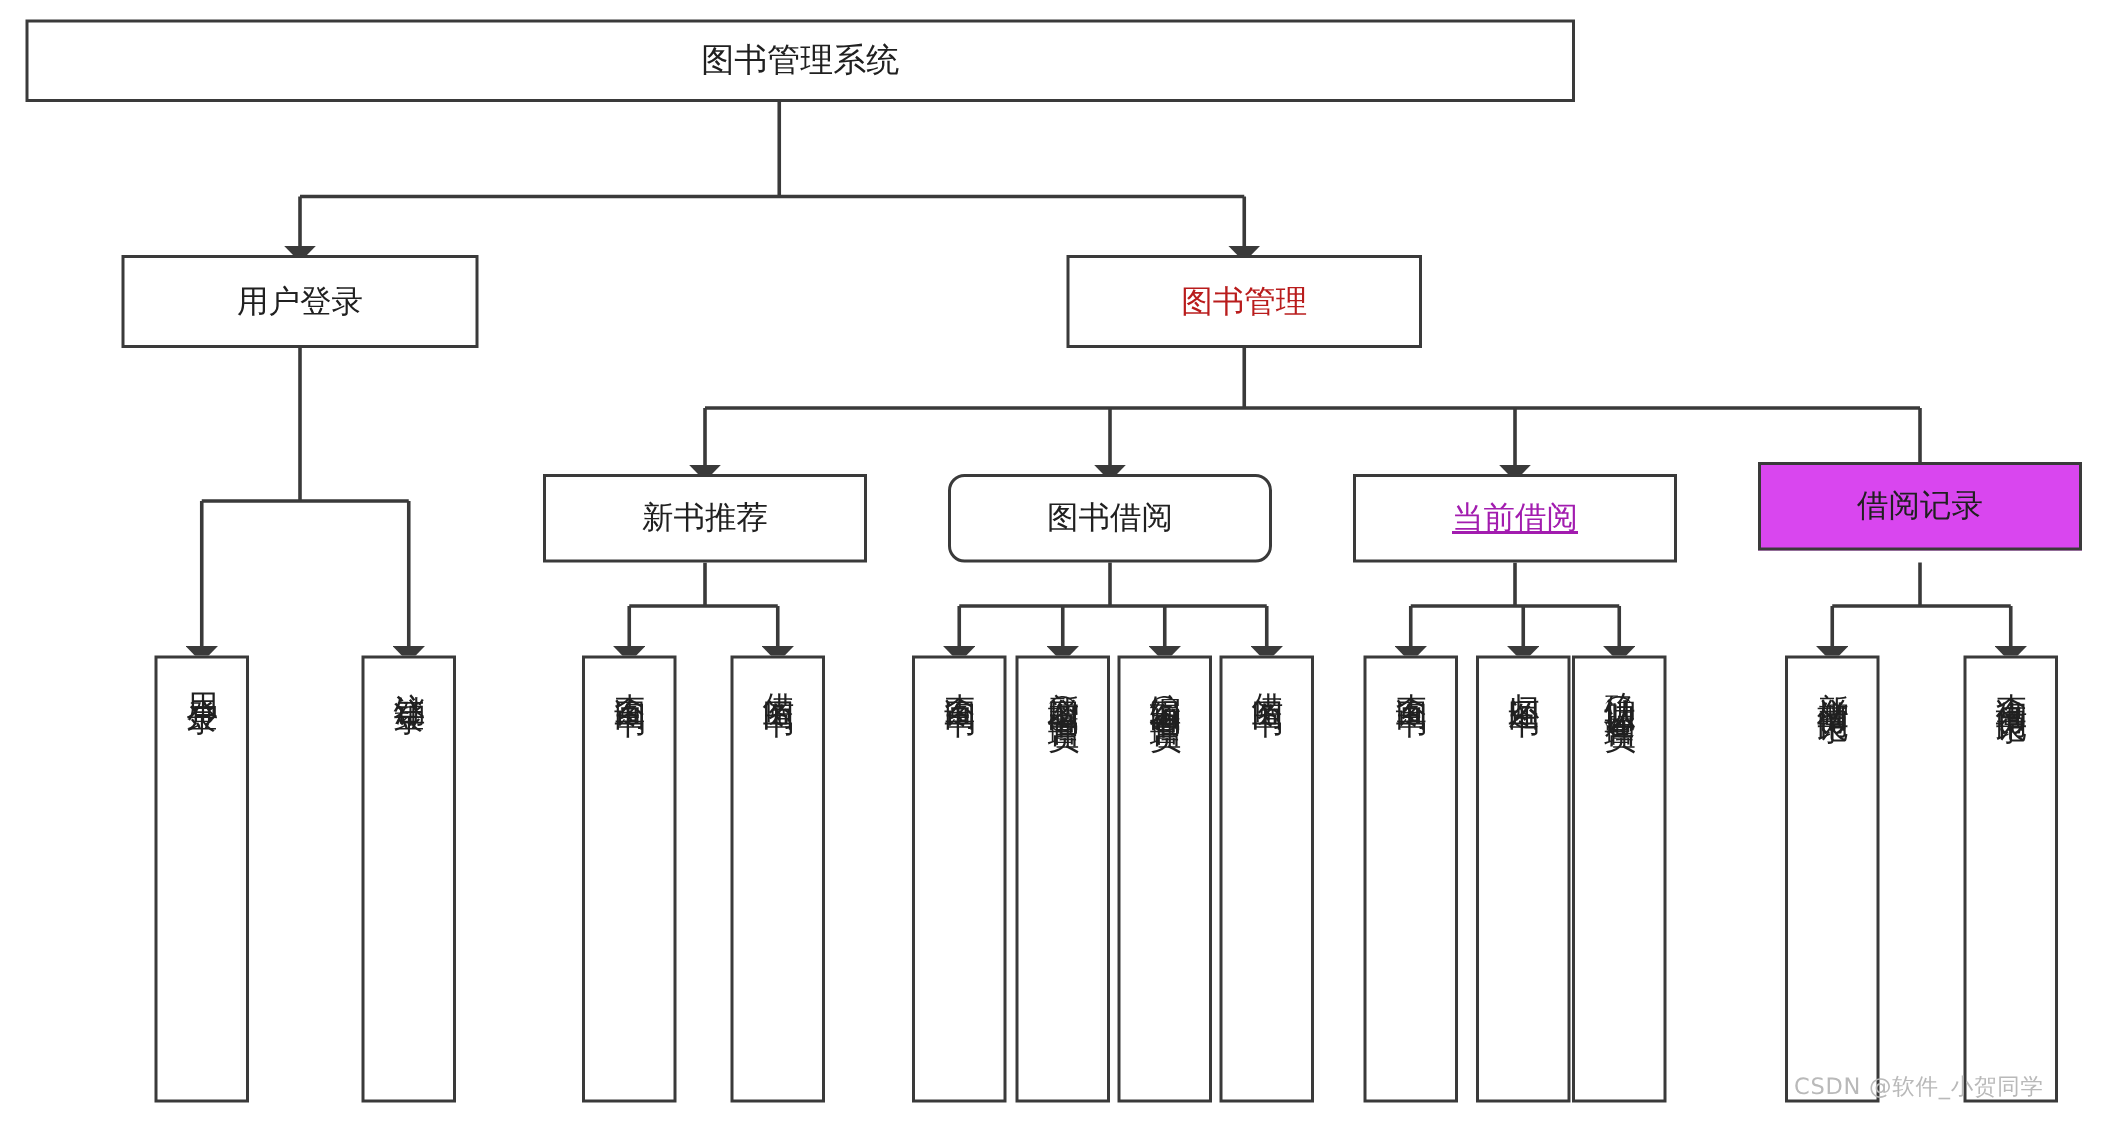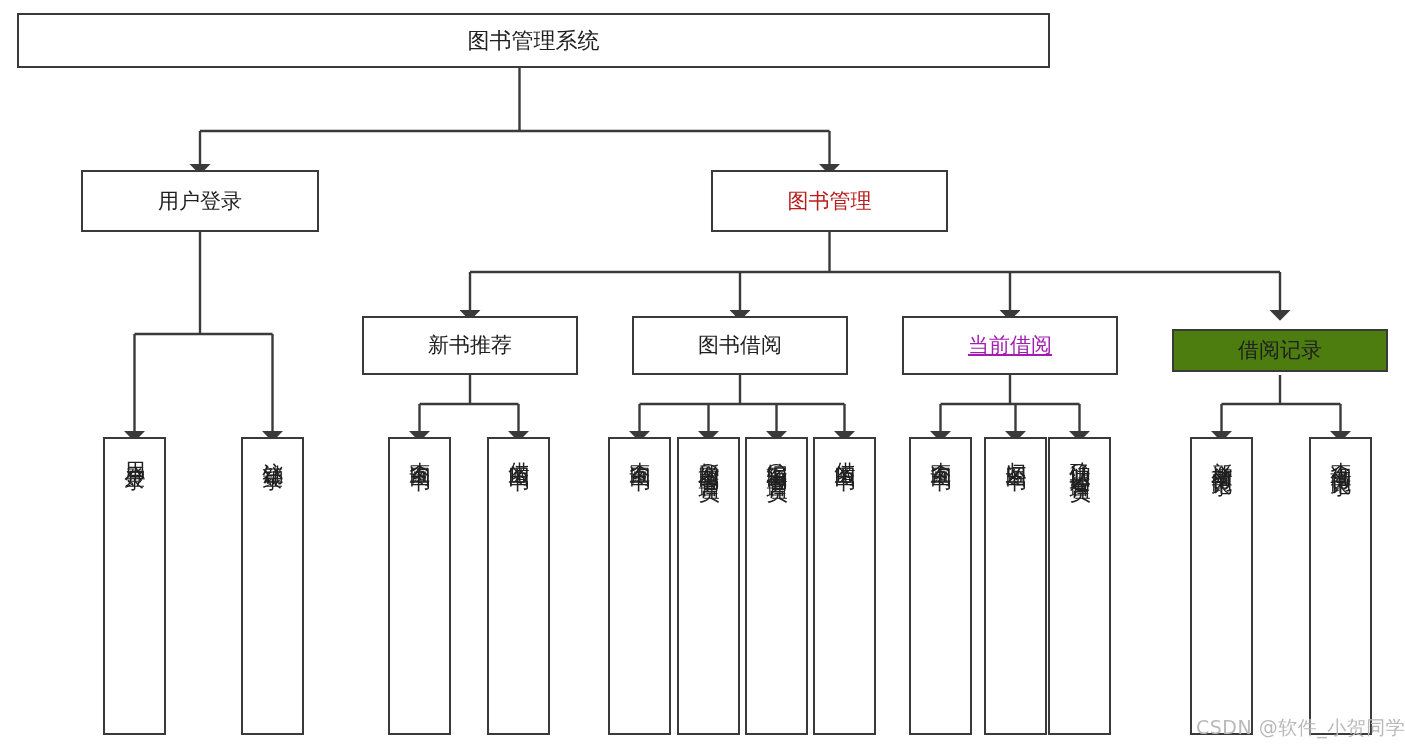--- a/index.html
+++ b/index.html
@@ -37,21 +37,21 @@
     text-orientation:upright;
     white-space:pre-line;
     font-size:21px;
     letter-spacing:3px;
     line-height:1.0;
     margin:0 auto;
   }
   .watermark{
     position:absolute;
     color:#b9b9b9;
-    font-size:19px;
+    font-size:15px;
     white-space:nowrap;
     letter-spacing:0.5px;
     pointer-events:none;
   }
 </style>
 </head>
 <body>
 
 <div id="diagram-root">
   <svg id="diagram-svg" viewBox="0 0 1405 747" xmlns="http://www.w3.org/2000/svg">
@@ -103,27 +103,27 @@
       </div>
       <div class="node-box horiz" style="left: 81px; top: 170px; width: 238px; height: 62px; border-color: rgb(58, 58, 58); background: rgb(255, 255, 255);">
         <span class="node-label" style="color: rgb(32, 32, 32);">用户登录</span>
       </div>
       <div class="node-box horiz" style="left: 711px; top: 170px; width: 237px; height: 62px; border-color: rgb(58, 58, 58); background: rgb(255, 255, 255);">
         <span class="node-label" style="color: #b91c1c;">图书管理</span>
       </div>
       <div class="node-box horiz" style="left: 362px; top: 316px; width: 216px; height: 59px; border-color: rgb(58, 58, 58); background: rgb(255, 255, 255);">
         <span class="node-label" style="color: rgb(32, 32, 32);">新书推荐</span>
       </div>
-      <div class="node-box horiz" style="left: 632px; top: 316px; width: 216px; height: 59px; border-color: rgb(58, 58, 58); background: rgb(255, 255, 255);">
+      <div class="node-box horiz" style="left: 632px; top: 316px; width: 216px; height: 59px; border-color: rgb(58, 58, 58); background: rgb(255, 255, 255); border-radius: 11px;">
         <span class="node-label" style="color: rgb(32, 32, 32);">图书借阅</span>
       </div>
       <div class="node-box horiz" style="left: 902px; top: 316px; width: 216px; height: 59px; border-color: rgb(58, 58, 58); background: rgb(255, 255, 255);">
         <span class="node-label" style="color: #a21caf; text-decoration: underline;">当前借阅</span>
       </div>
-      <div class="node-box horiz" style="left: 1172px; top: 329px; width: 216px; height: 43px; border-color: rgb(58, 58, 58); background: #4d7c0f;">
+      <div class="node-box horiz" style="left: 1172px; top: 308px; width: 216px; height: 59px; border-color: rgb(58, 58, 58); background: #d946ef;">
         <span class="node-label" style="color: rgb(32, 32, 32);">借阅记录</span>
       </div>
       <div class="node-box vert" style="left: 103px; top: 437px; width: 63px; height: 298px; border-color: rgb(58, 58, 58); background: rgb(255, 255, 255);">
         <span class="node-label" style="color: rgb(32, 32, 32);">用户登录</span>
       </div>
       <div class="node-box vert" style="left: 241px; top: 437px; width: 63px; height: 298px; border-color: rgb(58, 58, 58); background: rgb(255, 255, 255);">
         <span class="node-label" style="color: rgb(32, 32, 32);">注销登录</span>
       </div>
       <div class="node-box vert" style="left: 388px; top: 437px; width: 63px; height: 298px; border-color: rgb(58, 58, 58); background: rgb(255, 255, 255);">
         <span class="node-label" style="color: rgb(32, 32, 32);">查询图书</span>

